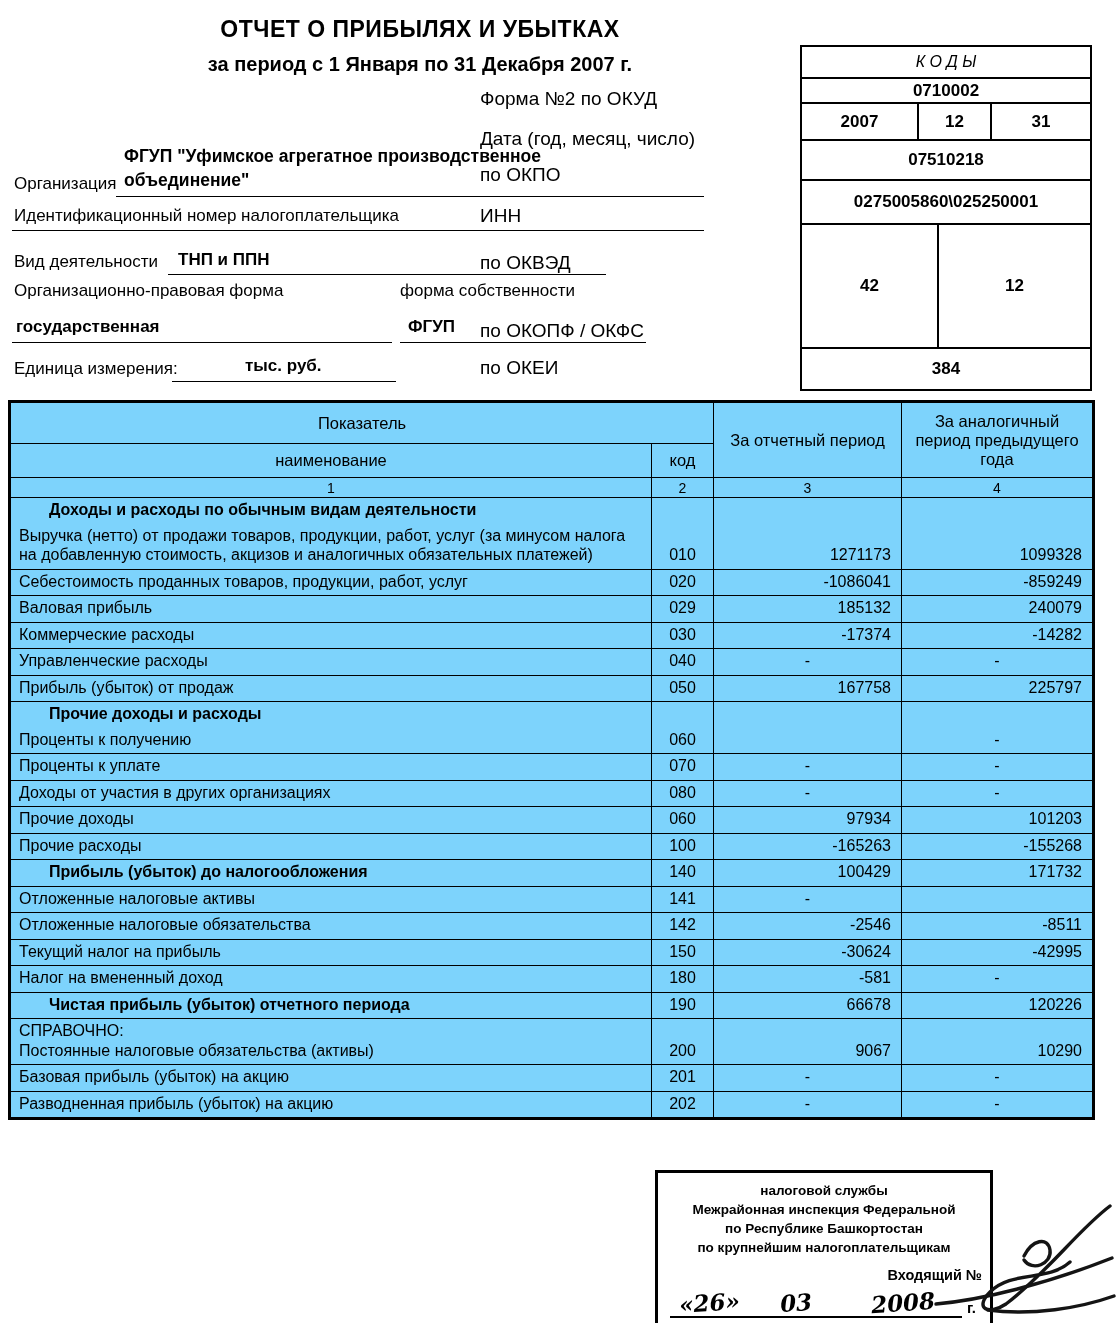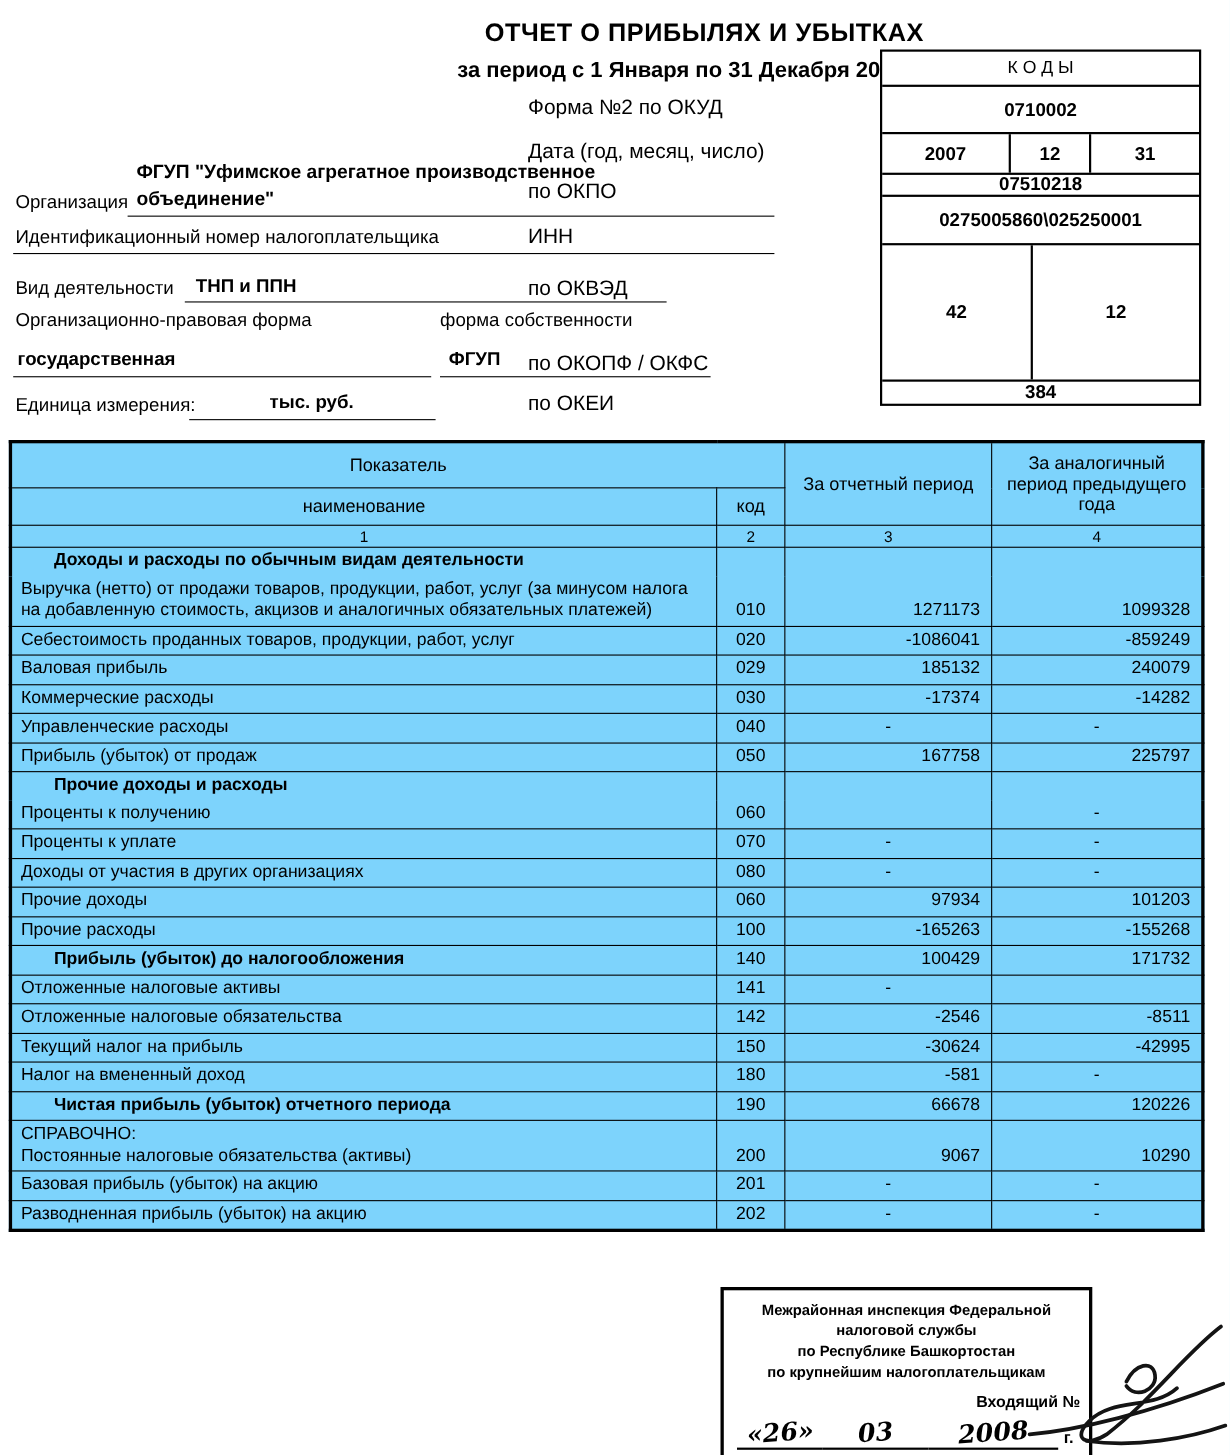--- a/index.html
+++ b/index.html
@@ -8,32 +8,32 @@
     width:1118px; height:1323px; position:relative;
     font-family:"Liberation Sans","DejaVu Sans",sans-serif;
     color:#000;
   }
   .b { font-weight:bold; }
   .lbl { position:absolute; font-size:17px; line-height:1.2; white-space:nowrap; }
   .rlbl { position:absolute; font-size:19px; line-height:1.2; left:480px; width:316px; text-align:left; white-space:nowrap; }
   .rule { position:absolute; border-top:1.7px solid #000; }
 
   
-  .title-wrap { position:absolute; left:0; top:0; width:840px; text-align:right; }
+  .title-wrap { position:absolute; left:0; top:0; width:840px; text-align:center; }
   .doc-title { margin-top:16px; font-size:23px; font-weight:bold; letter-spacing:.5px; }
   .doc-subtitle { margin-top:10px; font-size:20px; font-weight:bold; }
 
   
   .codes { position:absolute; left:800px; top:45px; width:292px; border:2.6px solid #000; background:#fff; }
   .cr { border-bottom:2px solid #000; display:flex; align-items:center; justify-content:center; font-size:17px; }
   .cr.last { border-bottom:none; }
   .cr .cc { display:flex; align-items:center; justify-content:center; height:100%; font-weight:bold; font-size:17px; }
   .bl { border-left:2px solid #000; }
-  .codes-title { font-size:16px; height:32px; }
-  .h33 { height:43px; } .h37 { height:37px; padding:0; } .h36 { height:20px; }
+  .codes-title { font-size:16px; height:32px;font-style:italic; }
+  .h33 { height:25px; } .h37 { height:37px; padding:0; } .h36 { height:40px; }
   .h44 { height:44px; } .h100 { height:124px; padding:0; }
 
   
   .report { position:absolute; left:8px; top:400px; width:1084px; border-collapse:collapse; table-layout:fixed; background:#7dd3fc; }
   .report th, .report td { border:1.8px solid #000; }
   .report { border:3px solid #000; }
   .report thead th { font-weight:normal; font-size:16.5px; text-align:center; vertical-align:middle; padding:3px 4px; }
   .report tr.colnums th { height:20px; font-size:14px; padding:0 2px; }
   .report tbody td { font-size:16px; height:25px; vertical-align:bottom; padding:2px 6px 4px; line-height:1.22; }
   .c-name { padding-left:8px !important; }
@@ -272,22 +272,22 @@
       <tr>
         <td class="c-name">Разводненная прибыль (убыток) на акцию</td>
         <td class="c-code">202</td>
         <td class="c-val dash">-</td>
         <td class="c-val dash">-</td>
       </tr>
     </tbody>
 </table>
 
 <div class="stamp">
+  <div class="stamp-line">налоговой службы</div>
   <div class="stamp-line">Межрайонная инспекция Федеральной</div>
-  <div class="stamp-line">налоговой службы</div>
   <div class="stamp-line">по Республике Башкортостан</div>
   <div class="stamp-line">по крупнейшим налогоплательщикам</div>
   <div class="stamp-in">
     <span>Входящий №</span>
     <span class="fill"></span>
   </div>
   <div class="stamp-date">
     <span class="seg day"><span class="hw">«26»</span></span>
     <span class="seg mon"><span class="hw">03</span></span>
     <span class="seg yr"><span class="hw">2008</span></span>

